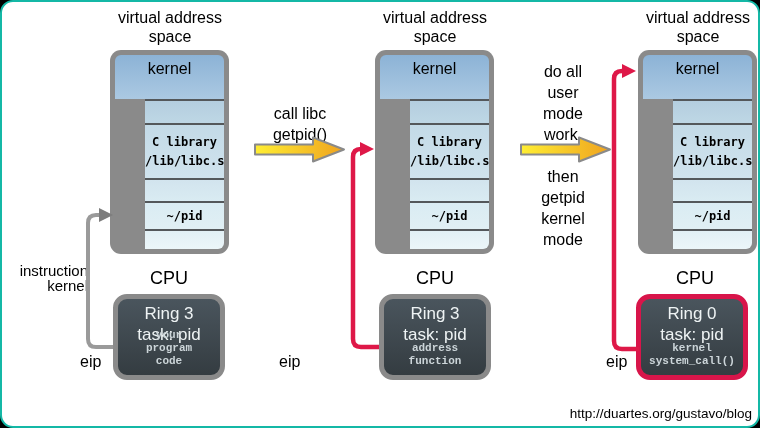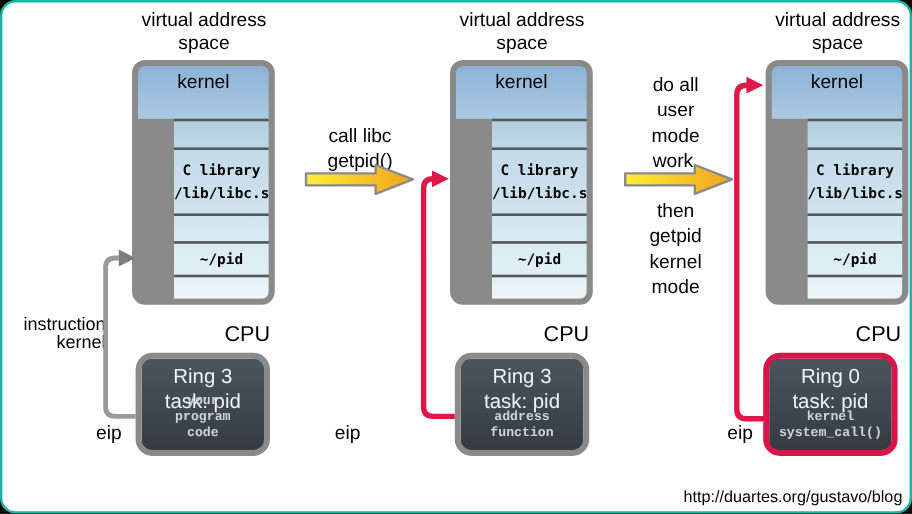--- a/index.html
+++ b/index.html
@@ -30,21 +30,21 @@
     display:flex; flex-direction:column; justify-content:center; }
   .band-b2 { height:23px; background:linear-gradient(#d2e4ee,#d9ebf2); }
   .band-pid { height:28px; background:linear-gradient(#daecf3,#e0eff4);
     display:flex; flex-direction:column; justify-content:center; }
   .band-b3 { flex:1; background:linear-gradient(#e2f0f5,#ecf6f9); }
   .mono {
     font-family:"DejaVu Sans Mono", monospace; font-weight:bold;
     font-size:12px; line-height:19px; text-align:center; white-space:pre-line;
   }
   
-  .cpu-label { position:absolute; top:266px; width:112px; text-align:right; font-size:18px; }
+  .cpu-label { position:absolute; top:266px; width:112px; text-align:center; font-size:18px; }
   .cpu {
     position:absolute; top:292px; width:112px; height:86px; box-sizing:border-box;
     border:5px solid #8a8a8a; border-radius:14px;
     background:linear-gradient(#4a555d,#343c41);
     text-align:center; color:#eef3f4;
   }
   .cpu.ring0 { border-color:#d8154a; }
   .cpu .ring  { font-size:17px; line-height:21px; margin-top:4px; }
   .cpu .task  { font-size:17px; line-height:21px; }
   .cpu .code {

